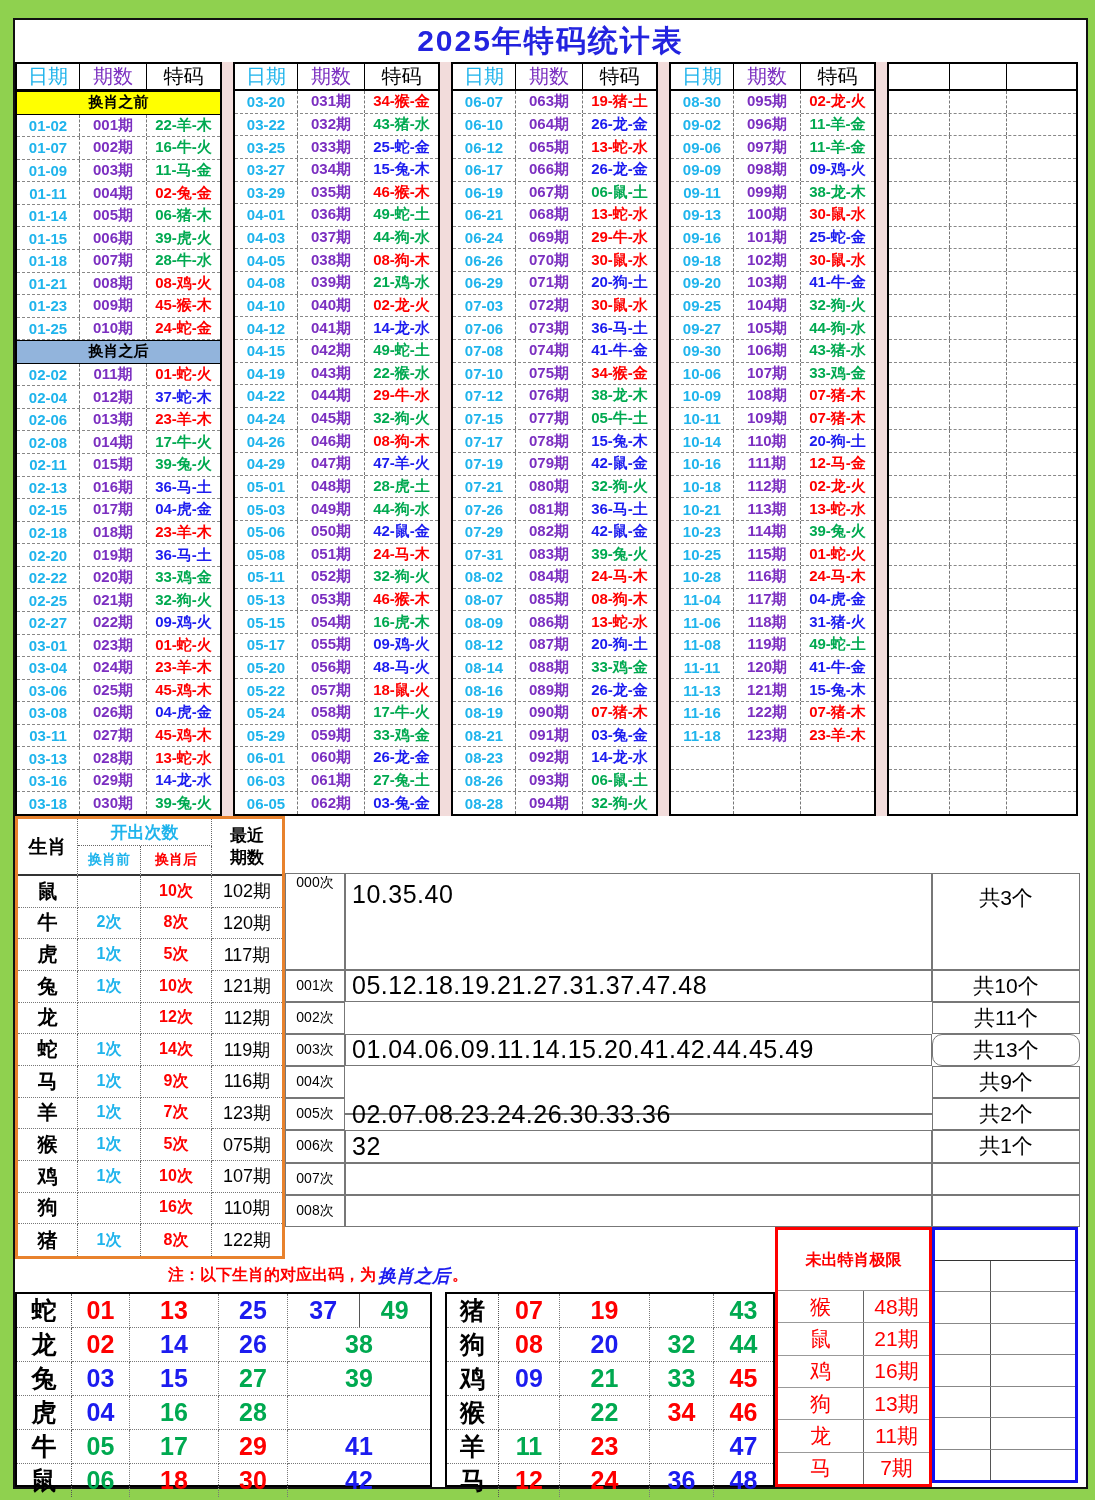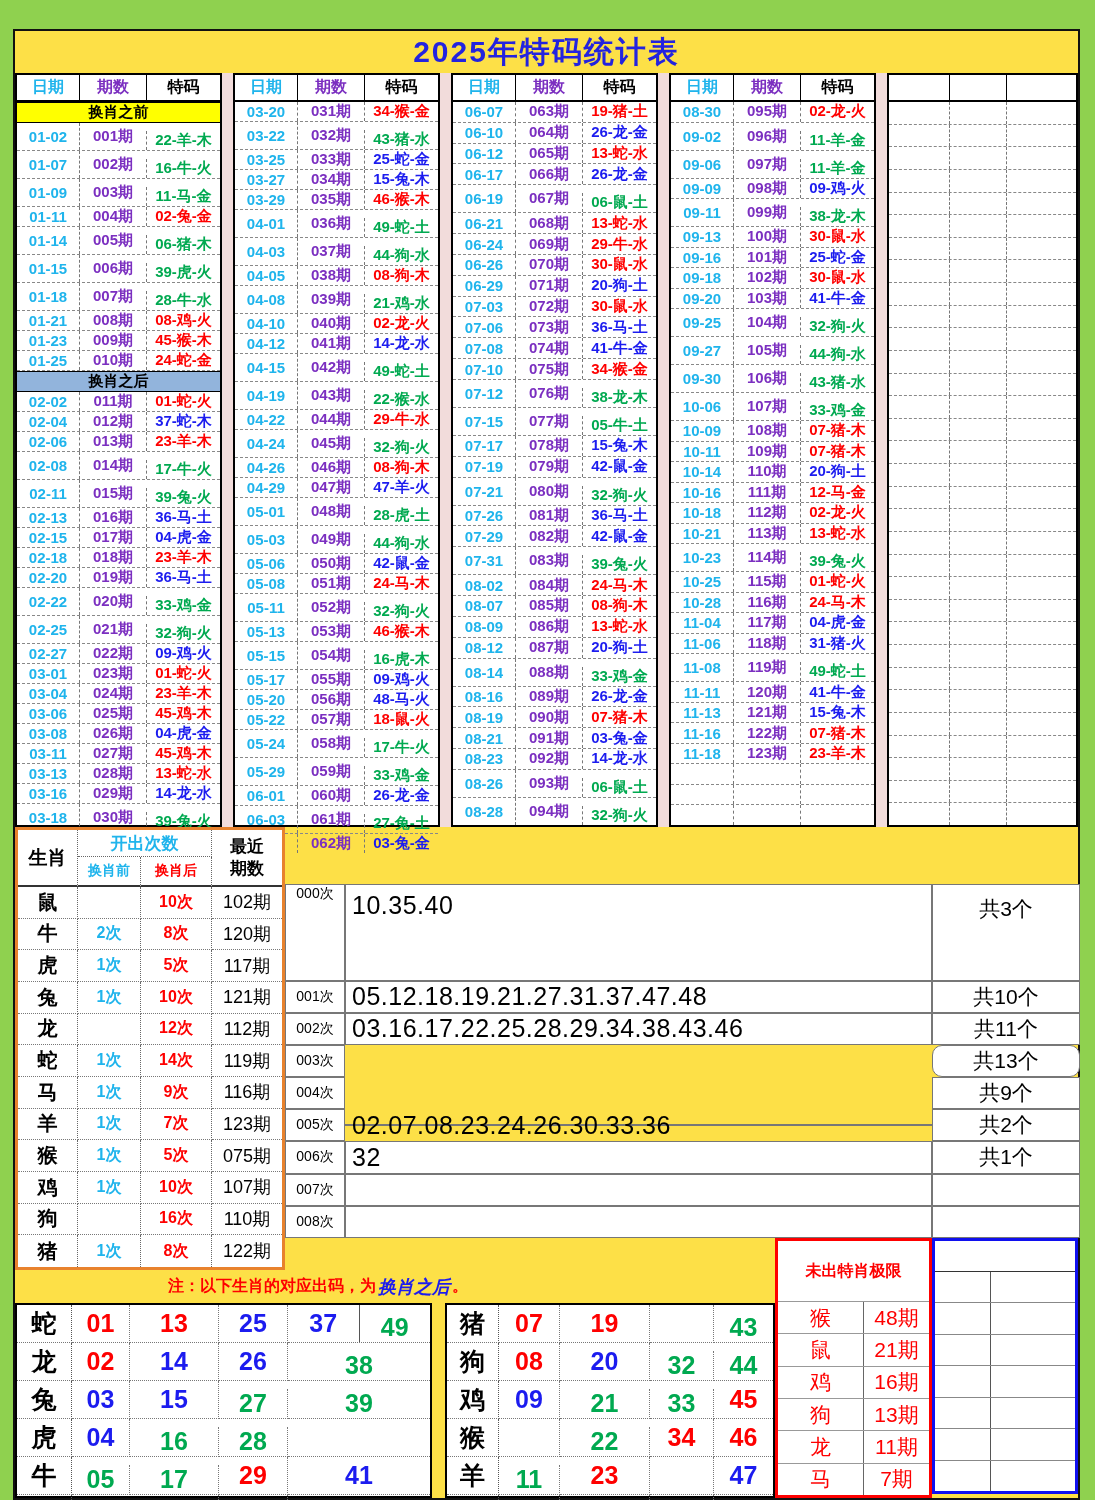--- a/index.html
+++ b/index.html
@@ -1,45 +1,45 @@
 <!DOCTYPE html>
 <html style="--page-green: #8FD14F; --pink: #F2DCDB; --title-blue: #2323DF; --cyan: #1FB4EC; --purple: #7B2FC0; --red: #FE0000; --blue: #1C1CEF; --green: #00A950; --yellow-band: #FFFF00; --blue-band: #92B4DC; --orange: #E8822D; --boxblue: #1010EE;"><head>
 <meta charset="utf-8">
 <style>
   html,body{margin:0;padding:0;}
   body{font-family:"Liberation Sans","DejaVu Sans",sans-serif;}
   .page{position:relative;width:1095px;height:1500px;background:var(--page-green,#8FD14F);overflow:hidden;}
-  .content{position:absolute;left:13px;top:29px;width:1063px;height:1467px;background:#fde047;border:2px solid #111;}
+  .content{position:absolute;left:13px;top:18px;width:1063px;height:1467px;background:#ffffff;border:2px solid #111;padding-left:8px;}
   
   .title-bar{position:absolute;left:0;top:0;width:100%;height:42px;display:flex;align-items:center;justify-content:center;}
   .title-bar span{font-size:30px;font-weight:bold;color:var(--title-blue,#2323DF);letter-spacing:2px;}
   
   .main-tables{position:absolute;left:0;top:42px;width:1063px;height:754px;display:flex;gap:11px;background:var(--pink,#F2DCDB);}
   .draw-table{width:207px;flex:none;box-sizing:border-box;border:2px solid #000;background:#fff;display:flex;flex-direction:column;}
   .draw-table.empty-table{width:191px;}
   .dt-head{height:25px;flex:none;display:flex;border-bottom:2px solid #000;}
-  .hc{display:flex;align-items:center;justify-content:center;font-weight:bold;font-size:16px;}
+  .hc{display:flex;align-items:center;justify-content:center;font-weight:normal;font-size:20px;}
   .col-date{width:62px;}.col-period{width:66px;}.col-code{flex:1;}
   .e1{width:60px;}.e2{width:56px;}.e3{flex:1;}
   .bl-solid{border-left:1px solid #000;}
   .bl-dash{border-left:1px dashed #777;}
   .dt-body{flex:1;display:flex;flex-direction:column;}
   .dt-row{flex:1;display:flex;border-bottom:1px dashed #888;}
   .dt-row:last-child{border-bottom:none;}
   .cell{display:flex;align-items:center;justify-content:center;font-weight:bold;font-size:15px;}
   .cell-date{width:62px;}.cell-period{width:66px;}.cell-code{flex:1;font-size:15px;}
   .ecell-1{width:60px;}.ecell-2{width:56px;}.ecell-3{flex:1;}
   .dt-band{flex:1;display:flex;align-items:center;justify-content:center;font-weight:bold;font-size:15px;color:#000;border-bottom:1px solid #000;border-top:1px solid #000;}
   .band-before{background:var(--yellow-band,#FFFF00);}
   .band-after{background:var(--blue-band,#92B4DC);}
   .c-date{color:var(--cyan,#1FB4EC);}
   .c-period{color:var(--purple,#7B2FC0);}
   .num-red{color:var(--red,#FE0000);}
   .num-blue{color:var(--blue,#1C1CEF);}
-  .num-green{color:var(--green,#00A950);margin-top:8px;}
+  .num-green{color:var(--green,#00A950);}
   
   .stats-section{position:absolute;left:0;top:796px;width:1063px;height:443px;}
   .zstats{position:absolute;left:0;top:0;width:270px;height:443px;box-sizing:border-box;border:3px solid var(--orange,#E8822D);background:#fff;display:grid;grid-template-columns:60px 63px 71px 1fr;grid-template-rows:27px 30px repeat(12,1fr);}
   .zs-cell{display:flex;align-items:center;justify-content:center;box-sizing:border-box;}
   .zs-zodiac-h{font-weight:bold;font-size:19px;border-right:1px dotted #666;border-bottom:2px solid #333;}
   .zs-kaichu{font-weight:bold;font-size:17px;color:var(--cyan,#1FB4EC);border-right:1px dotted #666;border-bottom:1px dotted #666;}
   .zs-before-h{font-weight:bold;font-size:14px;color:var(--cyan,#1FB4EC);border-right:1px dotted #666;border-bottom:2px solid #333;}
   .zs-after-h{font-weight:bold;font-size:14px;color:var(--red,#FE0000);border-right:1px dotted #666;border-bottom:2px solid #333;}
   .zs-recent-h{font-weight:bold;font-size:17px;border-bottom:2px solid #333;flex-direction:column;line-height:1.25;}
   .z-name{font-weight:bold;font-size:20px;border-right:1px dotted #666;border-bottom:1px dotted #777;}
@@ -993,23 +993,23 @@
           <div class="zs-cell z-recent zs-last" style="grid-area: 14 / 4;">122期</div>
         </div>
       <div class="freq" id="freq">
           <div class="fq-label fq-top" style="grid-area: 1 / 1 / span 3;">000次</div>
           <div class="fq-big fq-top" style="grid-area: 1 / 2 / span 3;">10.35.40</div>
           <div class="fq-count fq-top" style="grid-area: 1 / 3 / span 3;">共3个</div>
           <div class="fq-label" style="grid-area: 4 / 1 / span 1;">001次</div>
           <div class="fq-big" style="grid-area: 4 / 2 / span 1;">05.12.18.19.21.27.31.37.47.48</div>
           <div class="fq-count" style="grid-area: 4 / 3 / span 1;">共10个</div>
           <div class="fq-label" style="grid-area: 5 / 1 / span 1;">002次</div>
-          <div class="fq-big" style="grid-area: 5 / 2 / span 1;">03.16.17.22.25.28.29.34.38.43.46</div>
           <div class="fq-count" style="grid-area: 5 / 3 / span 1;">共11个</div>
           <div class="fq-label" style="grid-area: 6 / 1 / span 1;">003次</div>
+          <div class="fq-big" style="grid-area: 6 / 2 / span 1;">01.04.06.09.11.14.15.20.41.42.44.45.49</div>
           <div class="fq-count" style="grid-area: 6 / 3 / span 1; border-radius: 10px;">共13个</div>
           <div class="fq-label" style="grid-area: 7 / 1 / span 1;">004次</div>
           <div class="fq-big" style="grid-area: 7 / 2 / span 1; margin-top: 47px;">02.07.08.23.24.26.30.33.36</div>
           <div class="fq-count" style="grid-area: 7 / 3 / span 1;">共9个</div>
           <div class="fq-label" style="grid-area: 8 / 1 / span 1;">005次</div>
           <div class="fq-count" style="grid-area: 8 / 3 / span 1;">共2个</div>
           <div class="fq-label" style="grid-area: 9 / 1 / span 1;">006次</div>
           <div class="fq-big" style="grid-area: 9 / 2 / span 1;">32</div>
           <div class="fq-count" style="grid-area: 9 / 3 / span 1;">共1个</div>
           <div class="fq-label" style="grid-area: 10 / 1 / span 1;">007次</div>

